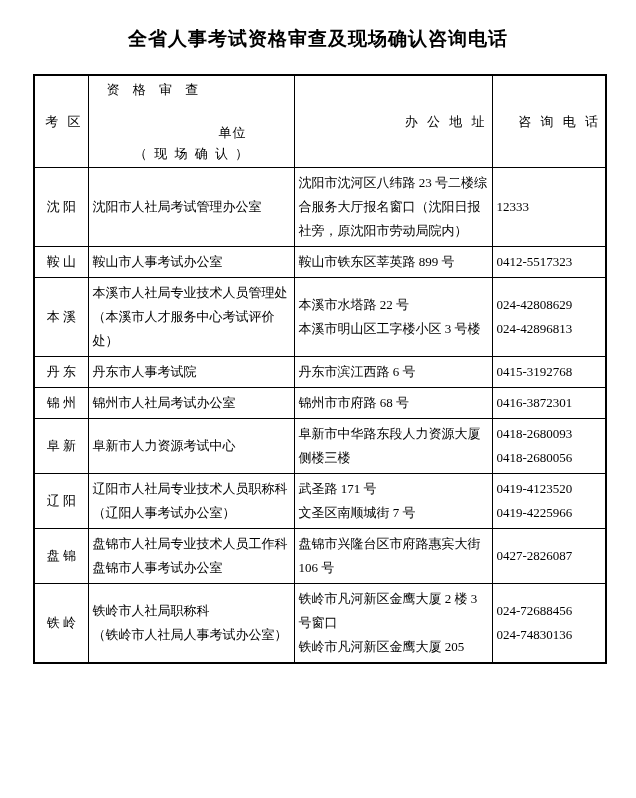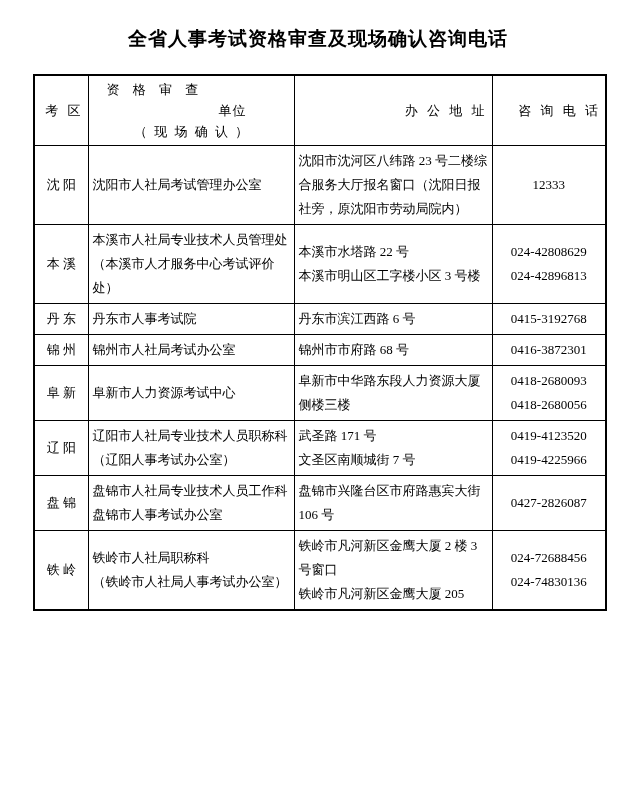--- a/index.html
+++ b/index.html
@@ -52,33 +52,33 @@
     text-align: right;
     font-weight: bold;
     letter-spacing: 3px;
   }
   th.h-unit {
     font-weight: bold;
     text-align: left;
     padding: 4px 6px;
   }
   .h-unit-line1 { padding-left: 14px; letter-spacing: 5px; line-height: 21px; }
-  .h-unit-line2 { padding-left: 126px; letter-spacing: 1px; line-height: 21px; }
+  .h-unit-line2 { padding-left: 126px; letter-spacing: 1px; line-height: 21px; margin-top: 22px; }
   .h-unit-line3 { padding-left: 2px;  letter-spacing: 2px; line-height: 21px; text-align: center; }
   td.col-region {
     text-align: center;
     line-height: 22px;
   }
   td.col-unit, td.col-address {
     text-align: left;
     line-height: 24px;
     font-family: Liberation Serif, serif;
   }
   td.col-phone {
-    text-align: center;
+    text-align: left;
     line-height: 24px;
     font-size: 12.5px;
   }
   .cell-line { line-height: 24px; }
 </style>
 </head>
 <body>
 
 <div class="page">
 
@@ -110,20 +110,32 @@
             <div class="cell-line">沈阳市人社局考试管理办公室</div>
           </td>
     <td class="col-address">
             <div class="cell-line">沈阳市沈河区八纬路 23 号二楼综合服务大厅报名窗口（沈阳日报社旁，原沈阳市劳动局院内）</div>
           </td>
     <td class="col-phone">
             <div class="cell-line">12333</div>
           </td>
   </tr>
         <tr>
+    <td class="col-region">鞍 山</td>
+    <td class="col-unit">
+            <div class="cell-line">鞍山市人事考试办公室</div>
+          </td>
+    <td class="col-address">
+            <div class="cell-line">鞍山市铁东区莘英路 899 号</div>
+          </td>
+    <td class="col-phone">
+            <div class="cell-line">0412-5517323</div>
+          </td>
+  </tr>
+        <tr>
     <td class="col-region">本 溪</td>
     <td class="col-unit">
             <div class="cell-line">本溪市人社局专业技术人员管理处</div>
             <div class="cell-line">（本溪市人才服务中心考试评价处）</div>
           </td>
     <td class="col-address">
             <div class="cell-line">本溪市水塔路 22 号</div>
             <div class="cell-line">本溪市明山区工字楼小区 3 号楼</div>
           </td>
     <td class="col-phone">

